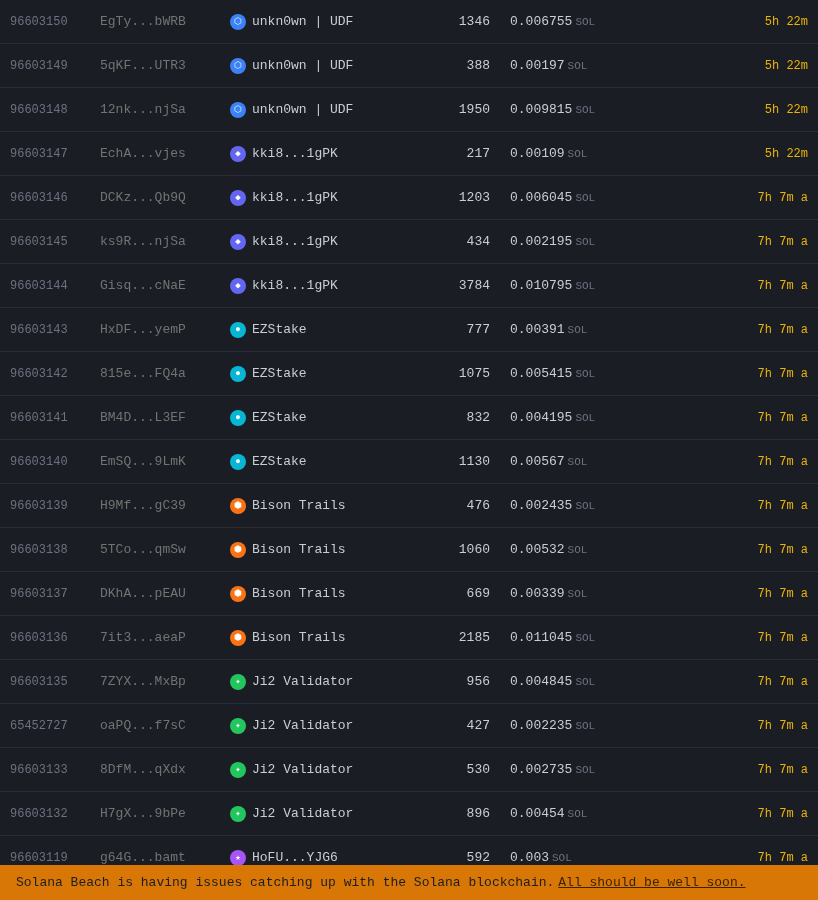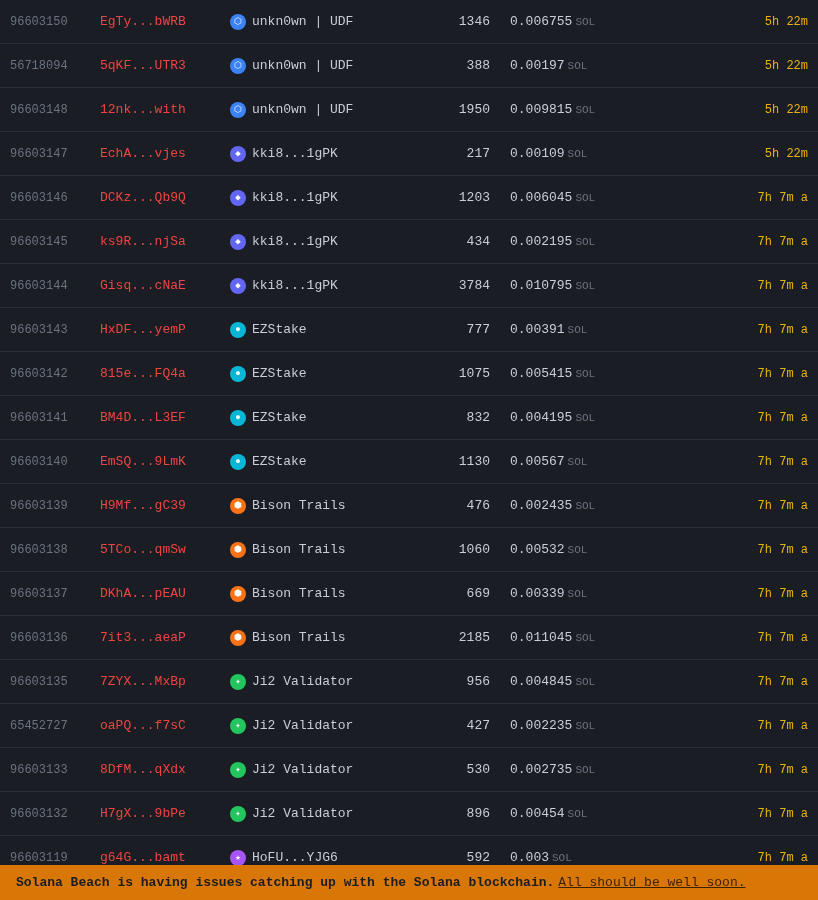--- a/index.html
+++ b/index.html
@@ -26,21 +26,21 @@
       width: 90px;
       color: #6b7280;
       font-size: 12px;
       flex-shrink: 0;
     }
     .col-tx {
       width: 130px;
       flex-shrink: 0;
     }
     .col-tx a {
-      color: #ef4444;
+      color: #737373;
       text-decoration: none;
     }
     .col-validator {
       width: 200px;
       flex-shrink: 0;
       display: flex;
       align-items: center;
       gap: 6px;
     }
     .col-instructions {
@@ -89,21 +89,21 @@
       background-color: #d97706;
       color: #1a1d23;
       padding: 10px 16px;
       font-size: 13px;
       display: flex;
       align-items: center;
       gap: 4px;
       z-index: 100;
     }
     .bottom-bar .alert-main {
-      font-weight: bold;
+      font-weight: normal;
       color: #1a1d23;
     }
     .bottom-bar .alert-sub {
       color: #3d2200;
       text-decoration: underline;
     }
   </style>
 </head>
 <body>
 
@@ -119,40 +119,40 @@
       </span>
       <span class="validator-name">unkn0wn | UDF</span>
     </div>
     <div class="col-instructions">1346</div>
     <div class="col-fee">
       0.006755<span class="sol-label">SOL</span>
     </div>
     <div class="col-age">5h 22m</div>
   </div>
     <div class="table-row">
-    <div class="col-block">56718094</div>
+    <div class="col-block">96603149</div>
     <div class="col-tx">
       <a class="tx-link" href="#">5qKF...UTR3</a>
     </div>
     <div class="col-validator">
       <span class="validator-icon" style="background-color:#3b82f6; font-size:9px; color:white; display:inline-flex; align-items:center; justify-content:center; width:16px; height:16px; border-radius:50%;">
         ⬡
       </span>
       <span class="validator-name">unkn0wn | UDF</span>
     </div>
     <div class="col-instructions">388</div>
     <div class="col-fee">
       0.00197<span class="sol-label">SOL</span>
     </div>
     <div class="col-age">5h 22m</div>
   </div>
     <div class="table-row">
     <div class="col-block">96603148</div>
     <div class="col-tx">
-      <a class="tx-link" href="#">12nk...with</a>
+      <a class="tx-link" href="#">12nk...njSa</a>
     </div>
     <div class="col-validator">
       <span class="validator-icon" style="background-color:#3b82f6; font-size:9px; color:white; display:inline-flex; align-items:center; justify-content:center; width:16px; height:16px; border-radius:50%;">
         ⬡
       </span>
       <span class="validator-name">unkn0wn | UDF</span>
     </div>
     <div class="col-instructions">1950</div>
     <div class="col-fee">
       0.009815<span class="sol-label">SOL</span>

